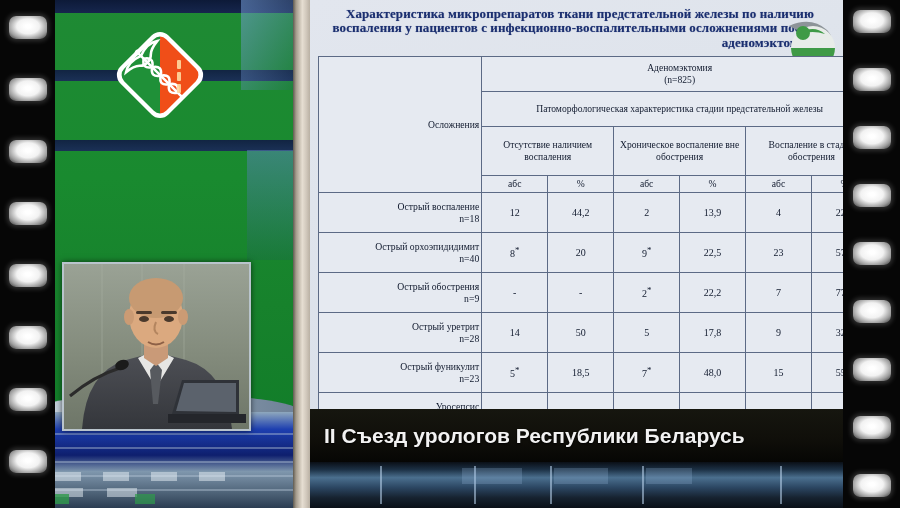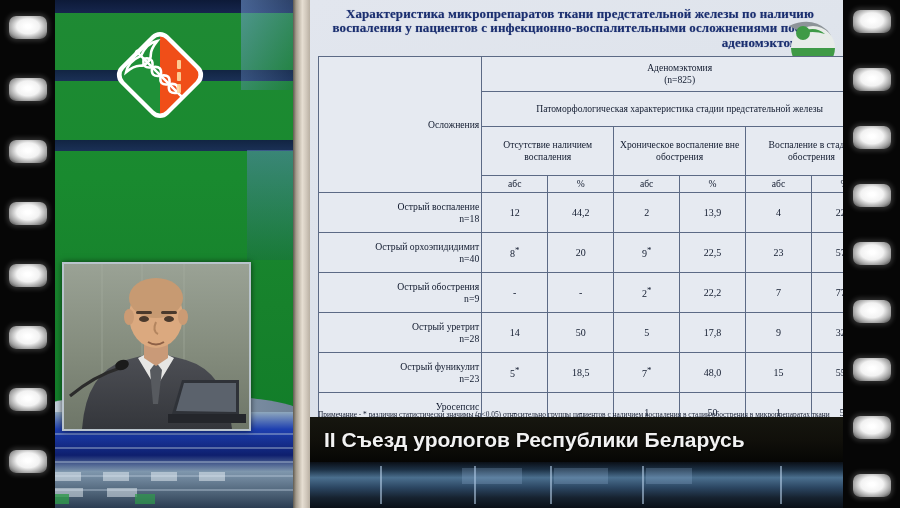--- a/index.html
+++ b/index.html
@@ -73,21 +73,21 @@
   .col-grp{width:112px;}
   .rowcell{height:35px;font-size:9.7px;}
   .datacell{font-size:10px;font-family:Liberation Serif, serif;}
   sup.star{font-size:9px;vertical-align:super;}
 
   #note{position:absolute;left:8px;top:409px;width:560px;
       font-size:7.4px;line-height:11px;color:#141c30;text-align:left;
       letter-spacing:0px;}
 
   
-  #banner{position:absolute;left:0;bottom:46px;width:533px;height:45px;z-index:22;
+  #banner{position:absolute;left:0;bottom:46px;width:533px;height:53px;z-index:22;
       background:linear-gradient(180deg,#16160f 0%,#100f0a 55%,#060604 100%);
       display:flex;align-items:center;}
   #banner-text{color:#f2f2f2;font-family:"Liberation Sans",sans-serif;
       font-size:21px;font-weight:bold;padding-left:14px;white-space:nowrap;
       text-shadow:0 1px 2px #000;}
   #bottomstrip{position:absolute;left:0;bottom:0;width:533px;height:46px;z-index:21;
       background:linear-gradient(180deg,#0a0f16 0%,#1b2f43 16%,#4b6f8e 34%,#2c4763 55%,#16222f 78%,#0a1018 100%);
       overflow:hidden;}
   .bs-seg{position:absolute;top:4px;height:38px;width:2px;background:rgba(190,215,240,.55);}
   .bs-blk{position:absolute;top:6px;height:16px;background:rgba(150,185,220,.25);}

